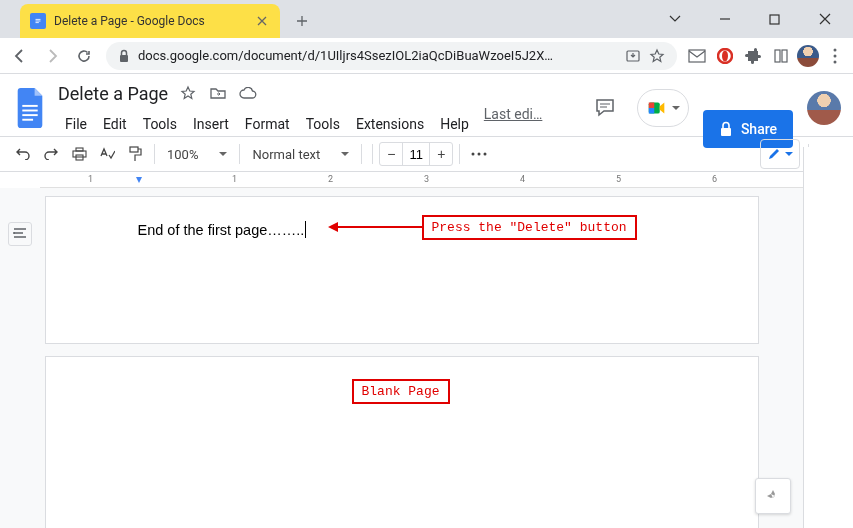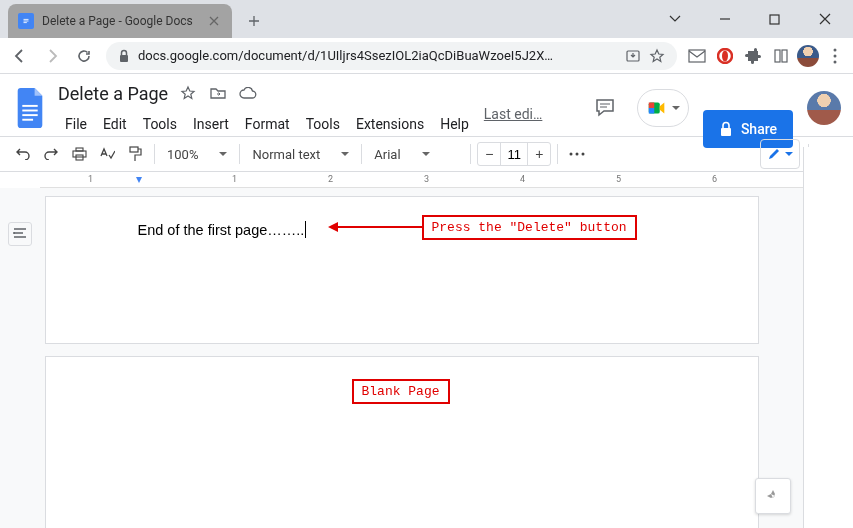--- a/index.html
+++ b/index.html
@@ -1,20 +1,20 @@
 <!DOCTYPE html>
 <html><head>
   <meta charset="utf-8">
   <style>
     * { box-sizing: border-box; margin: 0; padding: 0; }
     body { font-family: -apple-system, BlinkMacSystemFont, "Segoe UI", Roboto, Arial, sans-serif; font-size: 13px; width: 853px; height: 528px; overflow: hidden; background: #fff; position: relative; }
     
     
     .browser-tabs { height: 38px; background: #dee1e6; display: flex; align-items: flex-end; padding-left: 8px; }
-    .tab { background: #a3a3a3; height: 34px; width: 224px; border-radius: 8px 8px 0 0; display: flex; align-items: center; padding: 0 10px; gap: 8px; font-size: 12px; color: #333; }
+    .tab { background: #fde047; height: 34px; width: 260px; border-radius: 8px 8px 0 0; display: flex; align-items: center; padding: 0 10px; gap: 8px; font-size: 12px; color: #333; margin-left: 12px; }
     .tab-favicon { width: 16px; height: 16px; background: #4285f4; border-radius: 2px; display: flex; align-items: center; justify-content: center; }
     .tab-favicon svg { width: 10px; height: 10px; }
     .tab-title { flex: 1; white-space: nowrap; overflow: hidden; text-overflow: ellipsis; }
     .tab-close { width: 16px; height: 16px; display: flex; align-items: center; justify-content: center; color: #666; }
     .new-tab { width: 28px; height: 28px; display: flex; align-items: center; justify-content: center; color: #5f6368; margin-left: 8px; margin-bottom: 3px; }
     .window-controls { position: absolute; right: 6px; top: 0; height: 38px; display: flex; align-items: center; gap: 22px; color: #333; }
     .window-controls span { width: 28px; text-align: center; }
     
     .addr-bar { height: 36px; background: #fff; display: flex; align-items: center; padding: 0 6px; gap: 4px; border-bottom: 1px solid #dadce0; }
     .addr-btn { width: 28px; height: 28px; display: flex; align-items: center; justify-content: center; color: #5f6368; border-radius: 50%; }
@@ -297,24 +297,20 @@
   <div class="tool-dropdown">
       <span>100%</span>
       <span class="caret-down"></span>
     </div>
   <div class="tool-sep"></div>
   <div class="tool-dropdown wide">
       <span>Normal text</span>
       <span class="caret-down"></span>
     </div>
   <div class="tool-sep"></div>
-  <div class="tool-dropdown wide">
-      <span>Arial</span>
-      <span class="caret-down"></span>
-    </div>
   <div class="tool-sep"></div>
   <div class="font-size-box">
     <button>−</button>
     <input value="11" style="">
     <button>+</button>
   </div>
   <div class="tool-sep"></div>
   <div class="tool-btn">
       <svg width="16" height="4" viewBox="0 0 16 4">
         <circle cx="2" cy="2" r="1.5" fill="#444"></circle>

